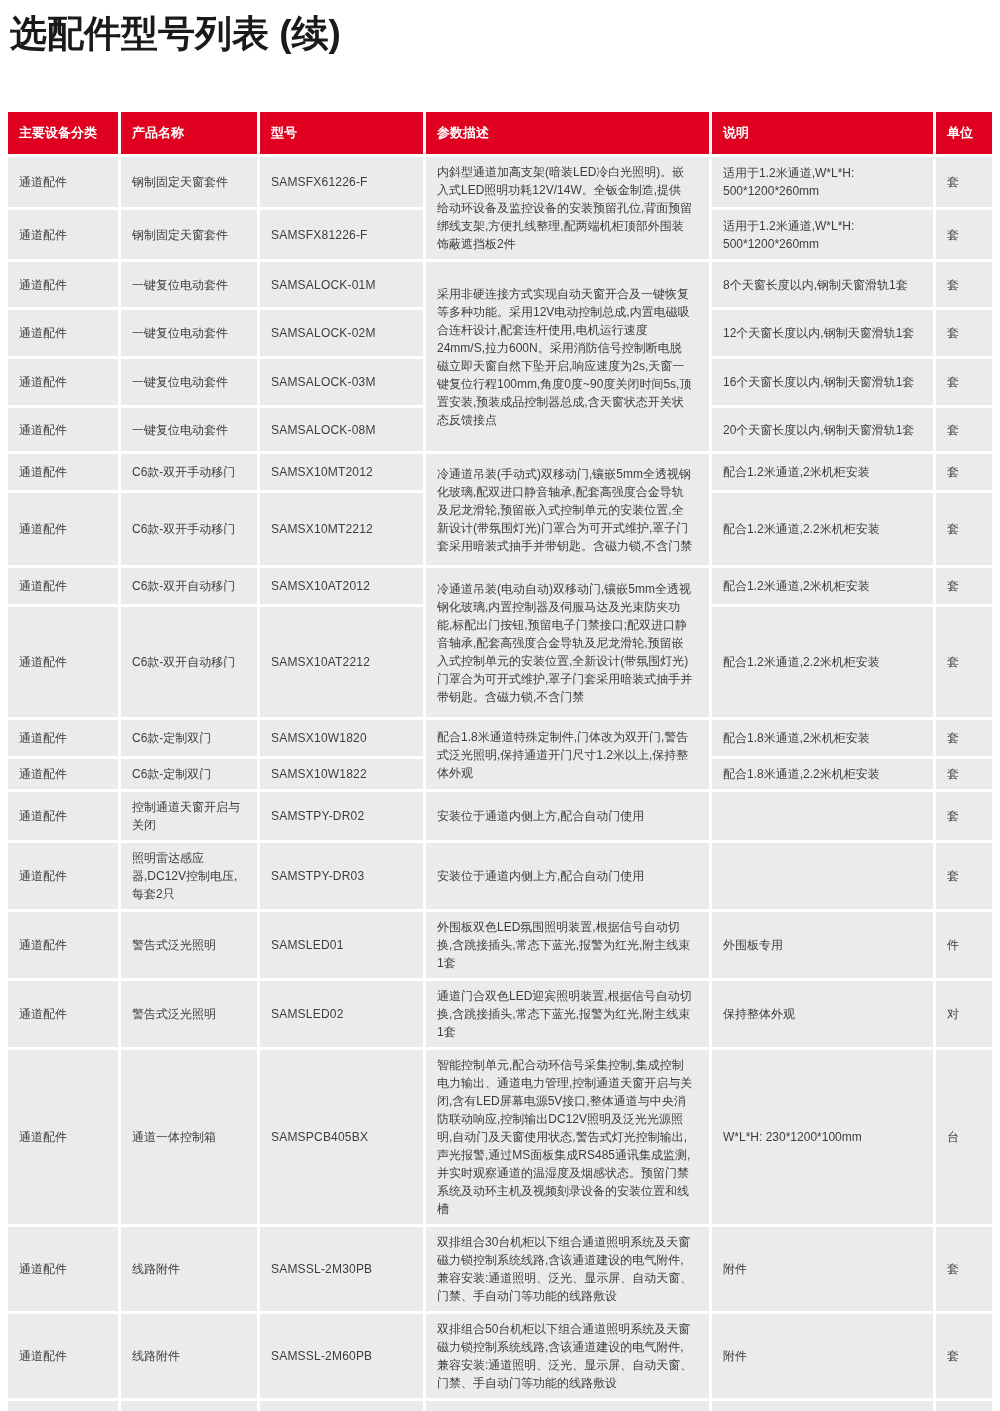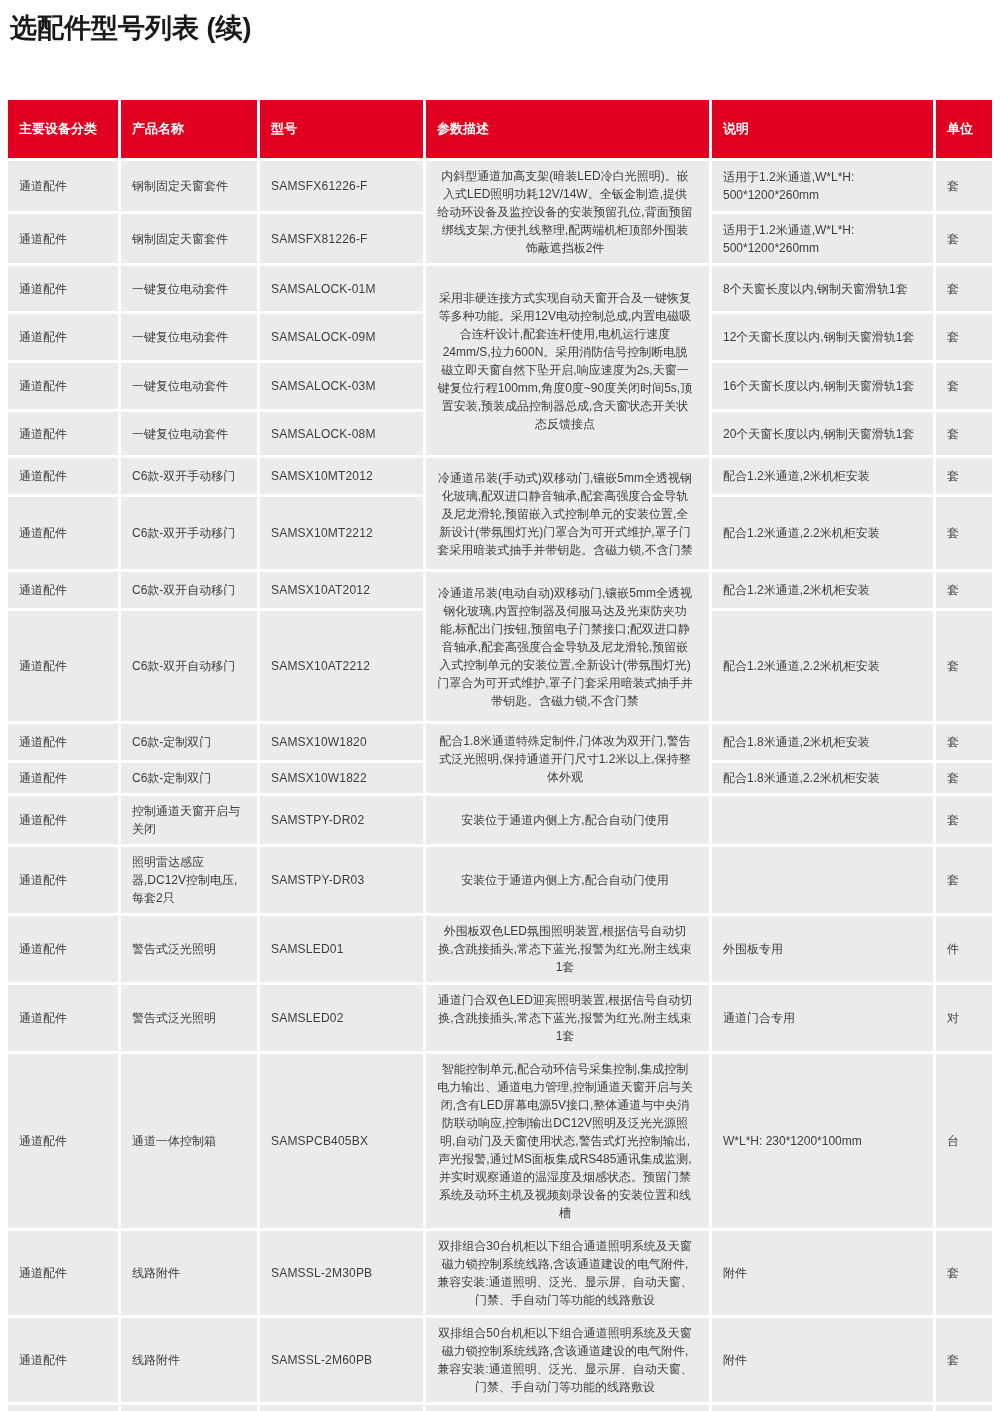--- a/index.html
+++ b/index.html
@@ -6,55 +6,55 @@
   html, body { margin: 0; padding: 0; background: #ffffff; }
   body {
     width: 1000px;
     min-height: 1411px;
     font-family: "Liberation Sans", "DejaVu Sans", sans-serif;
     color: #3d3d3d;
   }
   .page { padding: 0 8px; }
   h1.page-title {
     margin: 12px 0 0 2px;
-    font-size: 27px;
+    font-size: 37px;
     line-height: 1.2;
     font-weight: 700;
     color: #1a1a1a;
   }
   table.spec-table {
     border-collapse: separate;
     border-spacing: 3px;
     width: 984px;
     margin-top: 53px;
     margin-left: -3px;
     table-layout: fixed;
   }
   .spec-table th {
     background: #e0001f;
     color: #ffffff;
     font-size: 13px;
     font-weight: 700;
     text-align: left;
-    padding: 20px 11px;
+    padding: 12px 11px;
     height: 27px;
     white-space: nowrap;
     overflow: hidden;
   }
   .spec-table td {
     background: #ebebeb;
     font-size: 12px;
     line-height: 1.5;
     padding: 6px 8px 6px 11px;
     vertical-align: middle;
     text-align: left;
     word-break: break-word;
   }
   .spec-table td.c3 { letter-spacing: 0.2px; }
-  .spec-table td.c4 { padding-right: 16px; text-align: center; }
+  .spec-table td.c4 { padding-right: 16px; }
   col.w1 { width: 110px; }
   col.w2 { width: 136px; }
   col.w3 { width: 163px; }
   col.w4 { width: 283px; }
   col.w5 { width: 221px; }
   col.w6 { width: 56px; }
 </style>
 </head>
 <body>
 
@@ -101,21 +101,21 @@
         <td class="c1">通道配件</td>
         <td class="c2">一键复位电动套件</td>
         <td class="c3">SAMSALOCK-01M</td>
         <td class="c4" rowspan="4">采用非硬连接方式实现自动天窗开合及一键恢复等多种功能。采用12V电动控制总成,内置电磁吸合连杆设计,配套连杆使用,电机运行速度24mm/S,拉力600N。采用消防信号控制断电脱磁立即天窗自然下坠开启,响应速度为2s,天窗一键复位行程100mm,角度0度~90度关闭时间5s,顶置安装,预装成品控制器总成,含天窗状态开关状态反馈接点</td>
         <td class="c5">8个天窗长度以内,钢制天窗滑轨1套</td>
         <td class="c6">套</td>
       </tr>
       <tr style="height:46px">
         <td class="c1">通道配件</td>
         <td class="c2">一键复位电动套件</td>
-        <td class="c3">SAMSALOCK-09M</td>
+        <td class="c3">SAMSALOCK-02M</td>
         <td class="c5">12个天窗长度以内,钢制天窗滑轨1套</td>
         <td class="c6">套</td>
       </tr>
       <tr style="height:46px">
         <td class="c1">通道配件</td>
         <td class="c2">一键复位电动套件</td>
         <td class="c3">SAMSALOCK-03M</td>
         <td class="c5">16个天窗长度以内,钢制天窗滑轨1套</td>
         <td class="c6">套</td>
       </tr>
@@ -197,21 +197,21 @@
         <td class="c3">SAMSLED01</td>
         <td class="c4">外围板双色LED氛围照明装置,根据信号自动切换,含跳接插头,常态下蓝光,报警为红光,附主线束1套</td>
         <td class="c5">外围板专用</td>
         <td class="c6">件</td>
       </tr>
       <tr style="height:62px">
         <td class="c1">通道配件</td>
         <td class="c2">警告式泛光照明</td>
         <td class="c3">SAMSLED02</td>
         <td class="c4">通道门合双色LED迎宾照明装置,根据信号自动切换,含跳接插头,常态下蓝光,报警为红光,附主线束1套</td>
-        <td class="c5">通道门合专用</td>
+        <td class="c5">保持整体外观</td>
         <td class="c6">对</td>
       </tr>
       <tr style="height:158px">
         <td class="c1">通道配件</td>
         <td class="c2">通道一体控制箱</td>
         <td class="c3">SAMSPCB405BX</td>
         <td class="c4">智能控制单元,配合动环信号采集控制,集成控制电力输出、通道电力管理,控制通道天窗开启与关闭,含有LED屏幕电源5V接口,整体通道与中央消防联动响应,控制输出DC12V照明及泛光光源照明,自动门及天窗使用状态,警告式灯光控制输出,声光报警,通过MS面板集成RS485通讯集成监测,并实时观察通道的温湿度及烟感状态。预留门禁系统及动环主机及视频刻录设备的安装位置和线槽</td>
         <td class="c5">W*L*H: 230*1200*100mm</td>
         <td class="c6">台</td>
       </tr>

